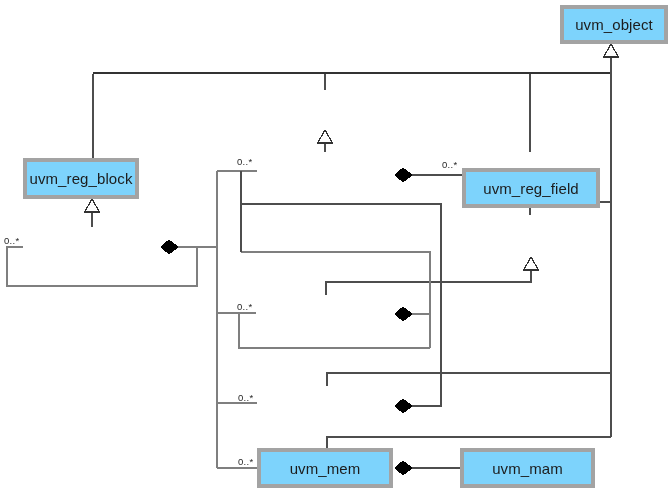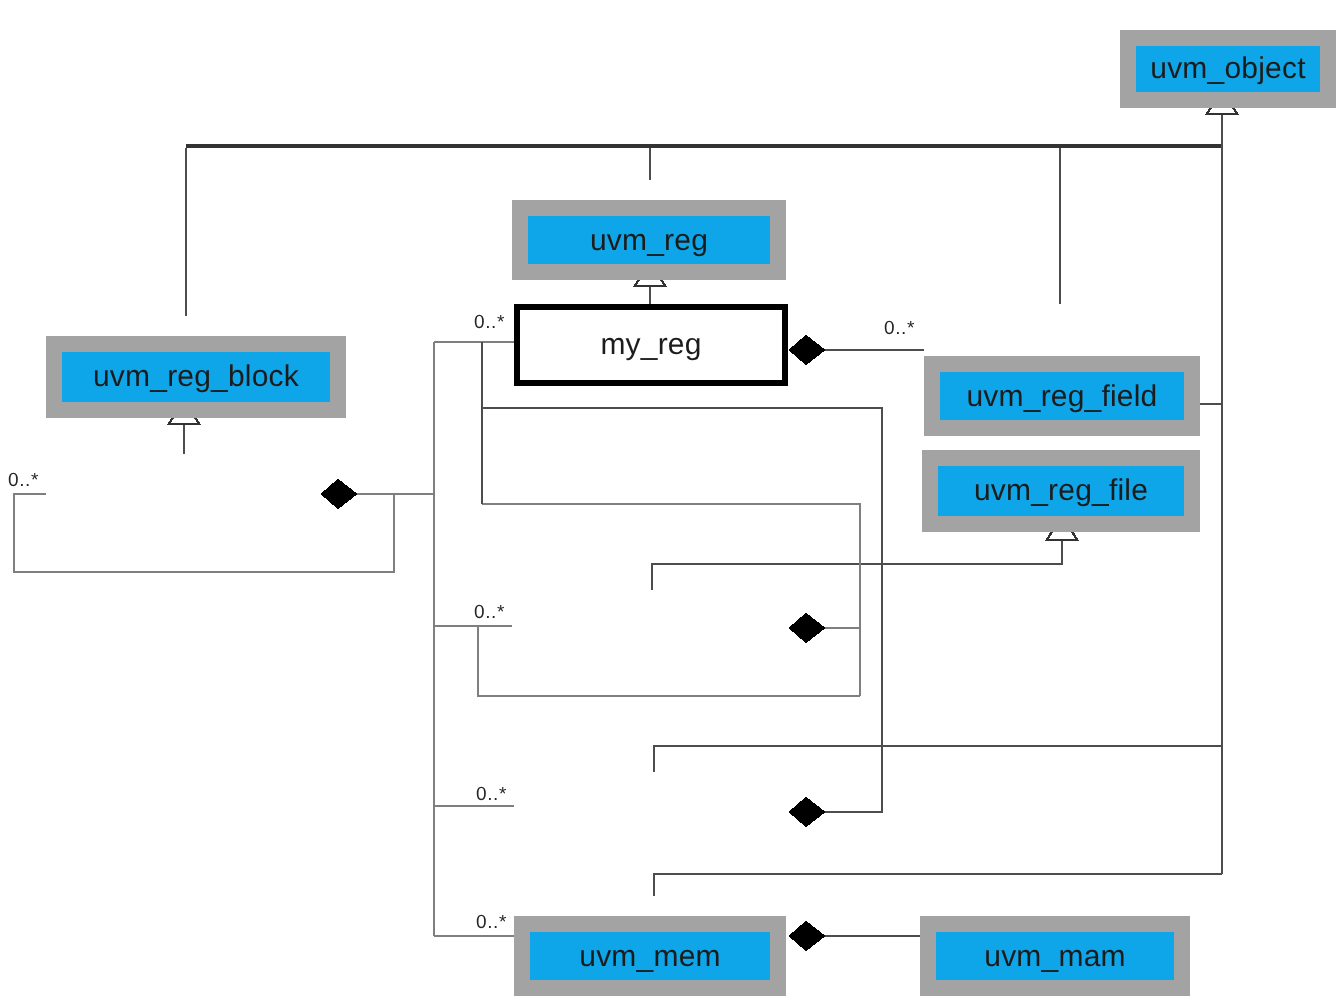--- a/index.html
+++ b/index.html
@@ -6,21 +6,21 @@
   #canvas{
     position:relative;width:670px;height:499px;background:#ffffff;overflow:hidden;
     font-family:"Liberation Sans", sans-serif;
   }
   #wires{position:absolute;left:0;top:0;width:670px;height:499px;}
   .uml-box{
     position:absolute;box-sizing:border-box;
     display:flex;align-items:center;justify-content:center;
     font-size:15px;color:#1c1c1c;letter-spacing:0.1px;white-space:nowrap;
   }
-  .uml-box.uvm{background:#0ea5e9;border:8px solid #a3a3a3;margin-top:10px;}
+  .uml-box.uvm{background:#7dd3fc;border:4px solid #a3a3a3;}
   .uml-box.user{background:#ffffff;border:3px solid #000000;}
   .mult{
     position:absolute;font-size:9.5px;color:#262626;letter-spacing:0.3px;
     line-height:10px;white-space:nowrap;
   }
 </style>
 </head>
 <body>
 
 <div id="canvas">
@@ -76,40 +76,31 @@
       <polygon points="395,314 403,307 412,314 403,321"></polygon>
       <polygon points="395,406 403,399 412,406 403,413"></polygon>
       <polygon points="395,468 403,461 412,468 403,475"></polygon>
     </g>
   </svg>
 
   <div class="uml-box uvm" style="left:560px;top:5px;width:108px;height:39px">
     <span>uvm_object</span>
   </div>
 
-  <div class="uml-box uvm" style="left:256px;top:90px;width:137px;height:40px">
-    <span>uvm_reg</span>
-  </div>
 
-  <div class="uml-box uvm" style="left:23px;top:158px;width:150px;height:41px">
+  <div class="uml-box uvm" style="left:23px;top:158px;width:116px;height:41px">
     <span>uvm_reg_block</span>
   </div>
 
-  <div class="uml-box user" style="left:257px;top:152px;width:137px;height:41px">
-    <span>my_reg</span>
-  </div>
 
   <div class="uml-box uvm" style="left:462px;top:168px;width:138px;height:40px">
     <span>uvm_reg_field</span>
   </div>
 
 
-  <div class="uml-box uvm" style="left:461px;top:215px;width:139px;height:41px">
-    <span>uvm_reg_file</span>
-  </div>
 
 
 
   <div class="uml-box uvm" style="left:460px;top:448px;width:135px;height:40px">
     <span>uvm_mam</span>
   </div>
 
   <div class="uml-box uvm" style="left:257px;top:448px;width:136px;height:40px">
     <span>uvm_mem</span>
   </div>

